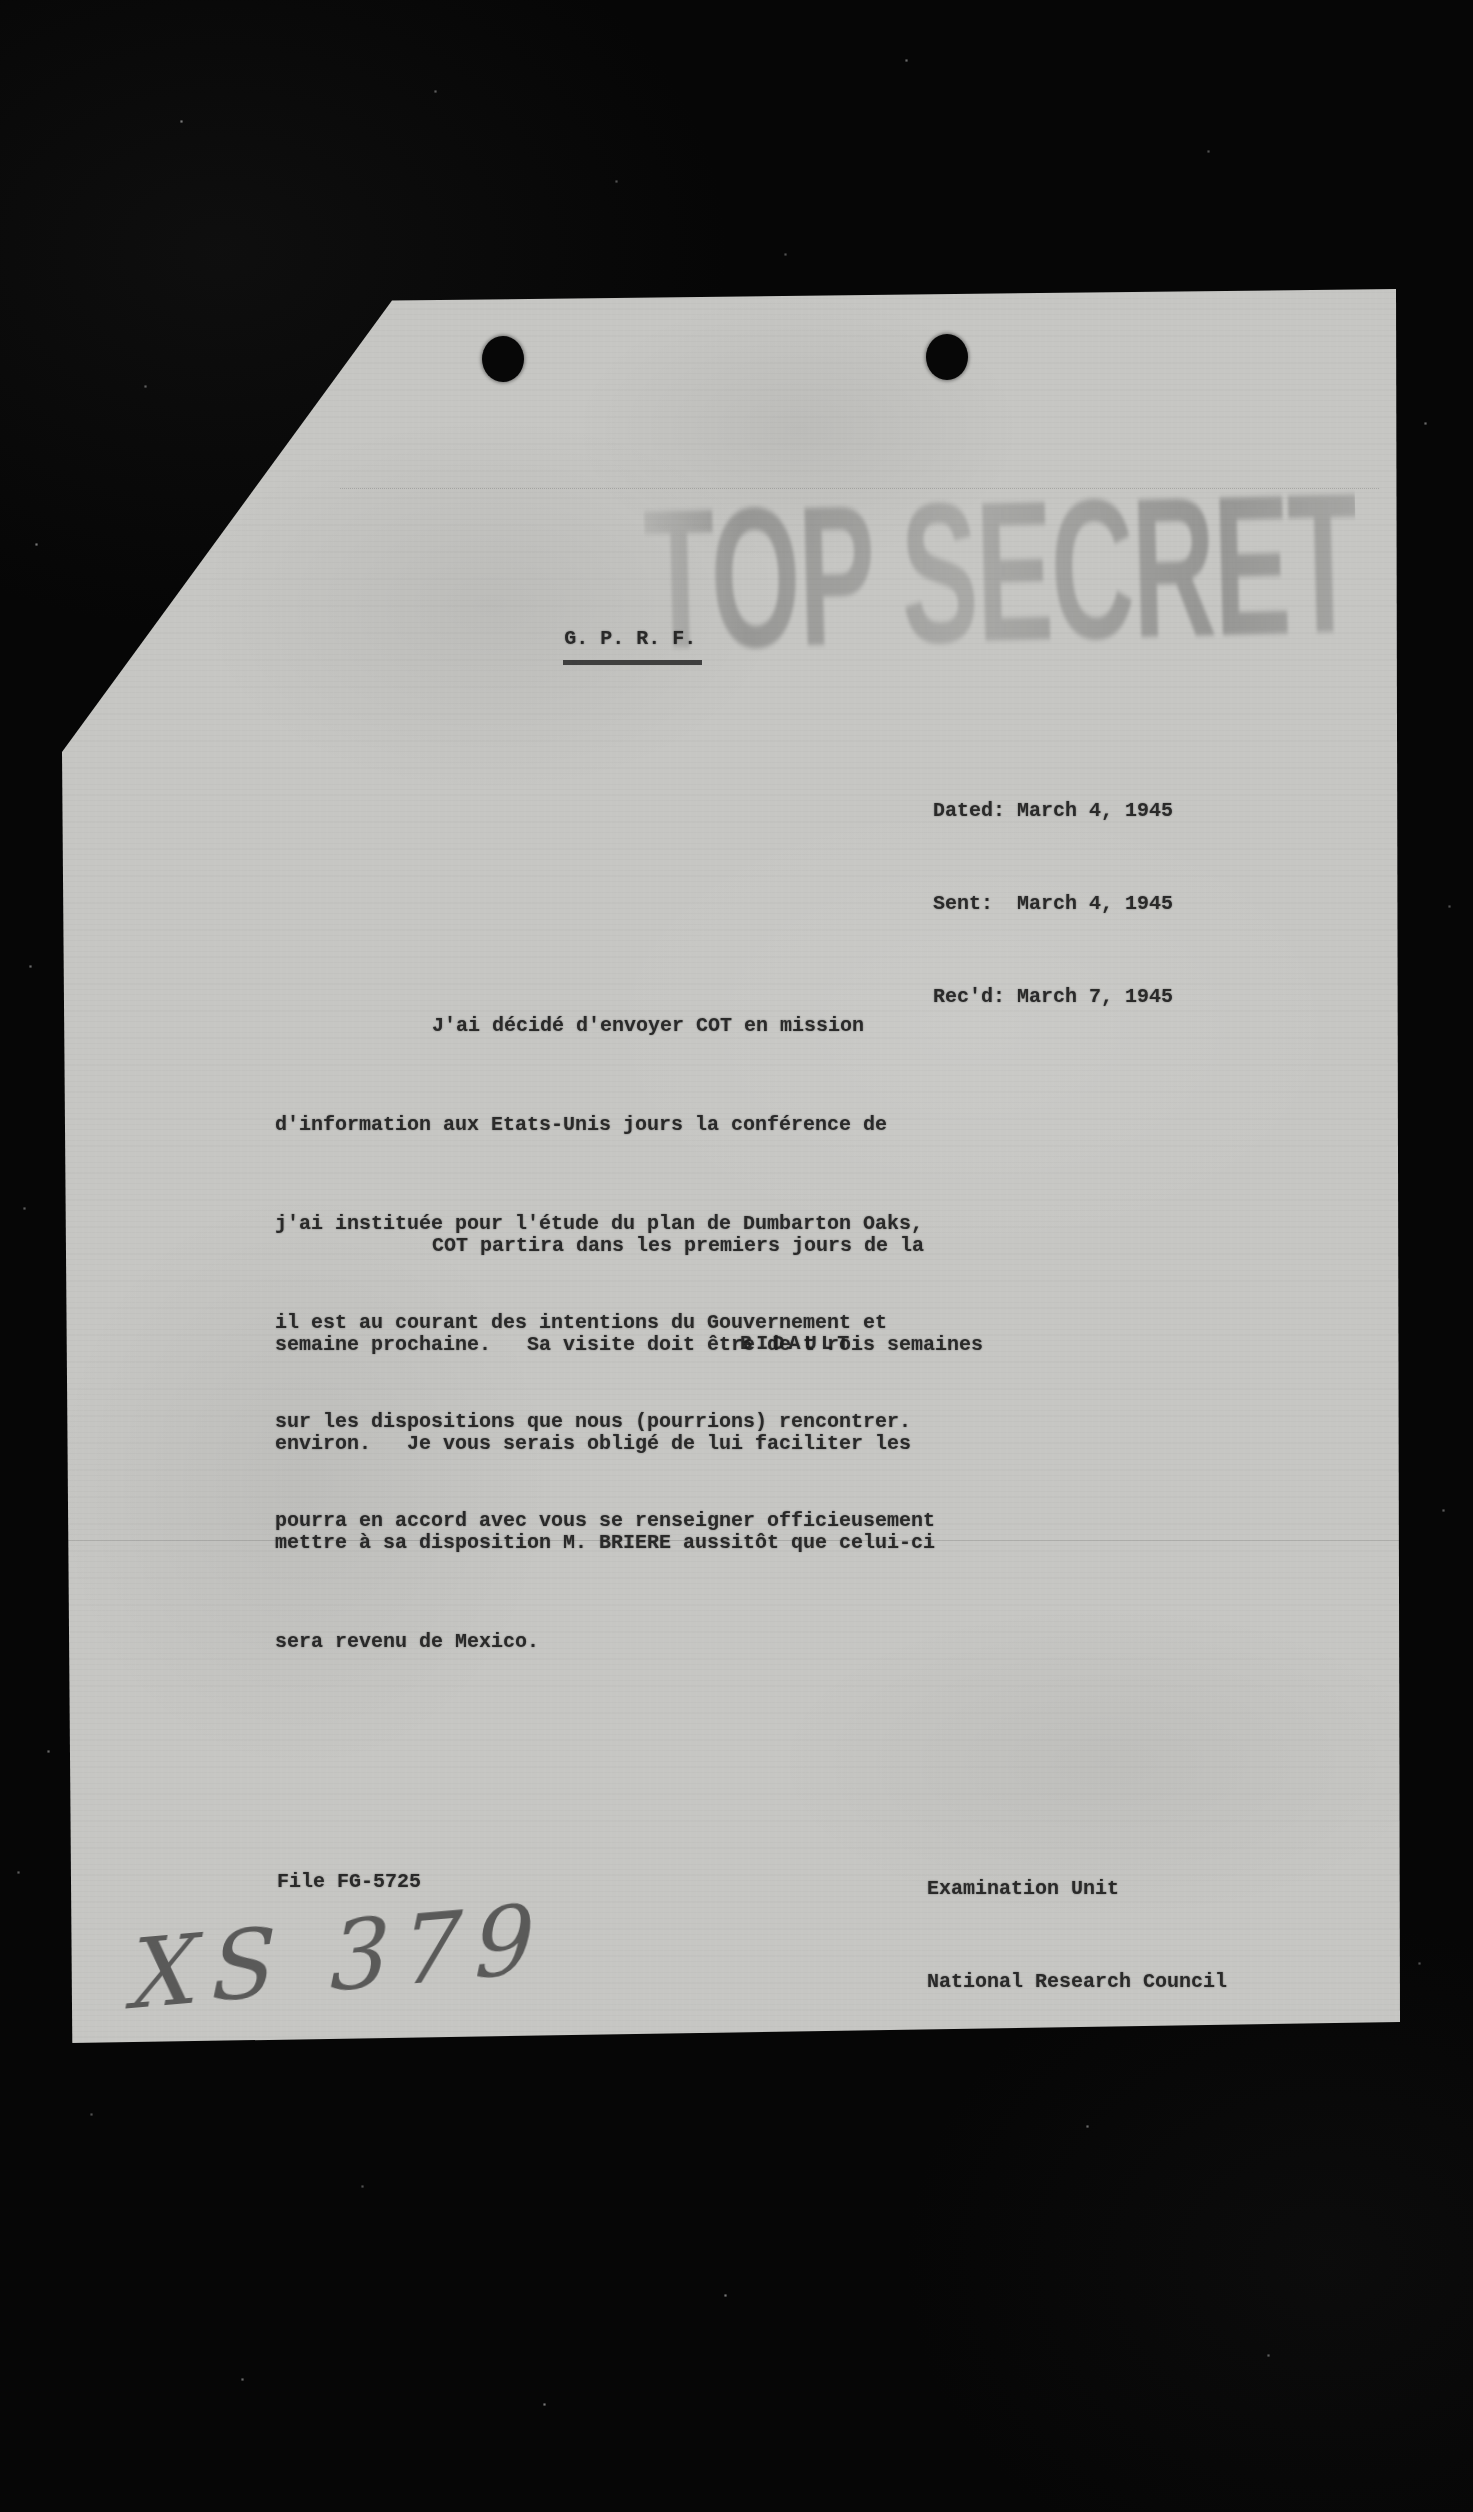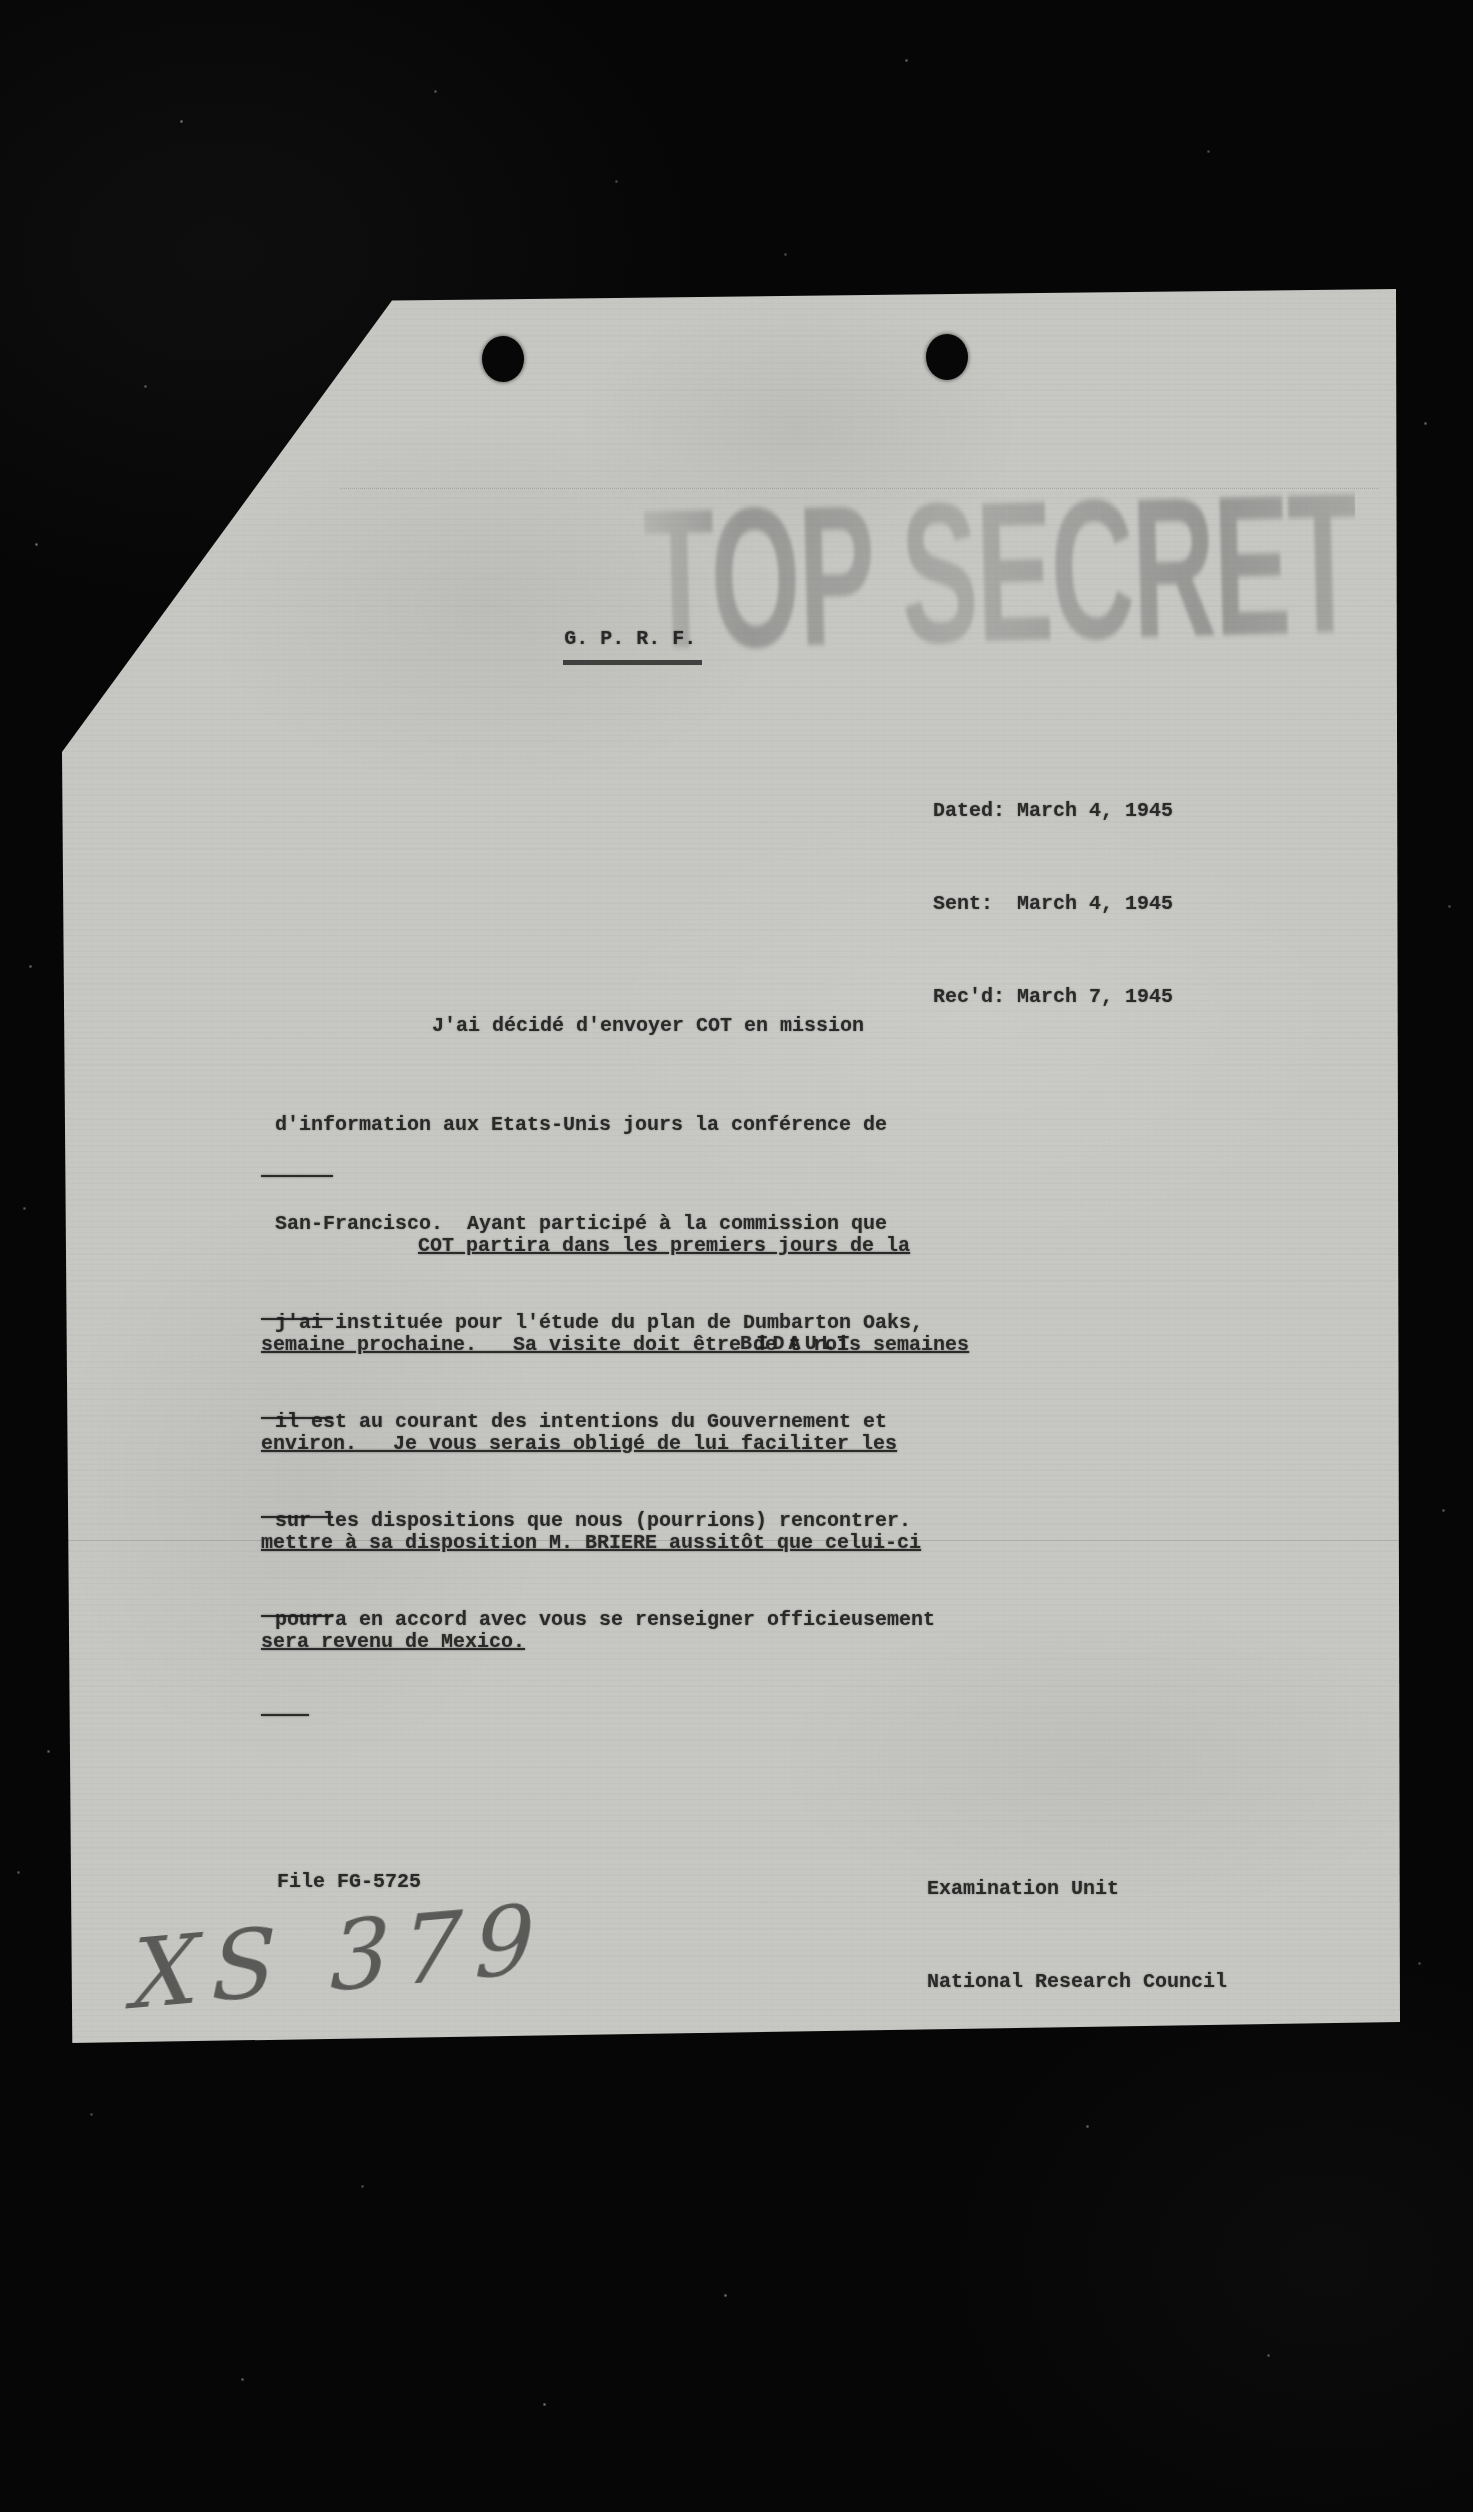--- a/index.html
+++ b/index.html
@@ -137,21 +137,21 @@
     border-bottom: 5.4px solid rgba(22,22,22,0.82);
     padding: 0 6px 4.8px 1.2px;
   }
 
   .meta-left  { left: 219px;  top: 444px; line-height: 31px; }
   .meta-right { left: 871px; top: 444px; line-height: 31px; }
   .meta-label-left  { display: inline-block; width: 6ch; }
   .meta-label-right { display: inline-block; width: 7ch; }
 
   .para1 { left: 213px; top: 610px; }
-  .para2 { left: 199px; top: 830px; text-decoration: underline; }
+  .para2 { left: 213px; top: 830px; }
   .line.indent { text-indent: 157px; margin-top: 44px; }
 
   .signature {
     left: 678px;
     top: 1038px;
     letter-spacing: 4.2px;
     text-align: right;
   }
 
   .file-number { left: 215px; top: 1576px; }
@@ -197,21 +197,20 @@
 
     <div class="typed meta-right">
       <div class="meta-row"><span class="meta-label-right">Dated:</span><span>March 4, 1945</span></div>
       <div class="meta-row"><span class="meta-label-right">Sent:</span><span>March 4, 1945</span></div>
       <div class="meta-row"><span class="meta-label-right">Rec'd:</span><span>March 7, 1945</span></div>
     </div>
 
     <div class="typed para1">
       <div class="line indent">J'ai décidé d'envoyer COT en mission</div>
       <div class="line">d'information aux Etats-Unis jours la conférence de</div>
-      <div class="line">San-Francisco.  Ayant participé à la commission que</div>
       <div class="line">j'ai instituée pour l'étude du plan de Dumbarton Oaks,</div>
       <div class="line">il est au courant des intentions du Gouvernement et</div>
       <div class="line">sur les dispositions que nous (pourrions) rencontrer.</div>
       <div class="line">pourra en accord avec vous se renseigner officieusement</div>
     </div>
 
     <div class="typed para2">
       <div class="line indent">COT partira dans les premiers jours de la</div>
       <div class="line">semaine prochaine.   Sa visite doit être de t rois semaines</div>
       <div class="line">environ.   Je vous serais obligé de lui faciliter les</div>

